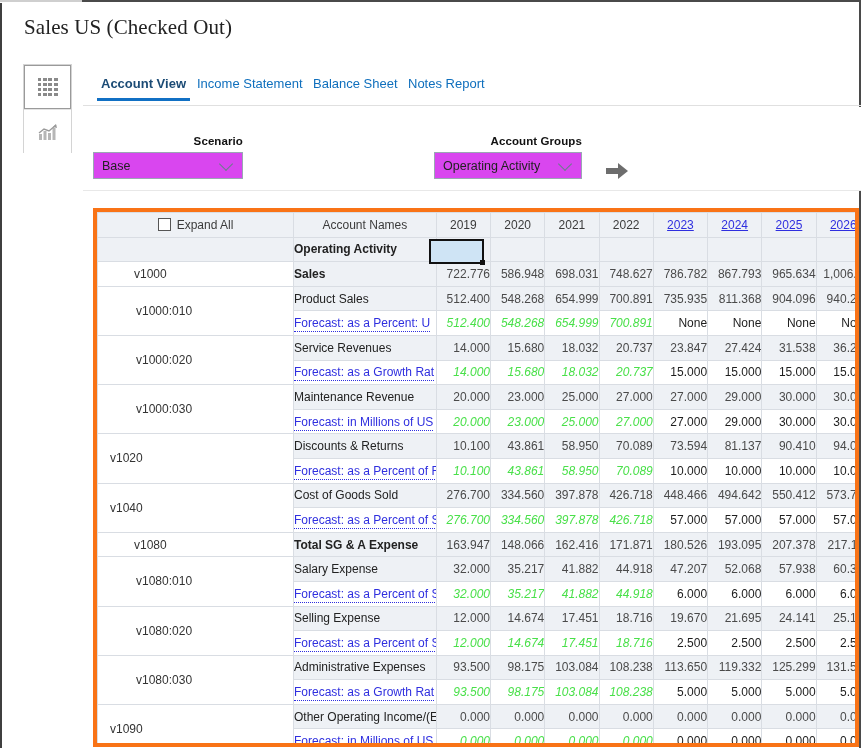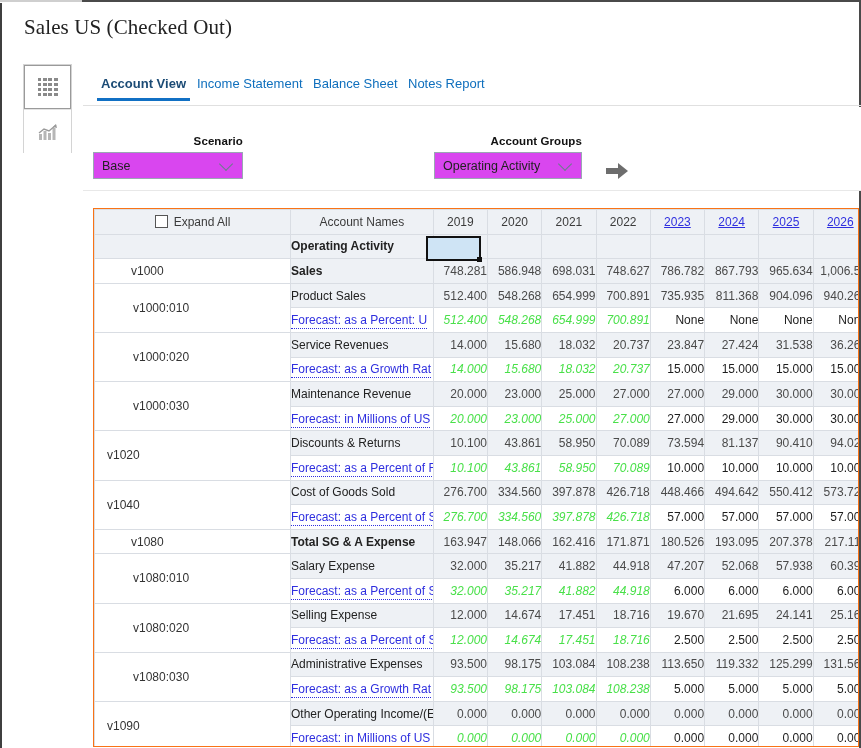--- a/index.html
+++ b/index.html
@@ -81,21 +81,21 @@
   .sel-value{font-size:12.5px;color:#222;padding-left:8px;flex:1;white-space:nowrap;overflow:hidden;}
   .caret{
     width:9px;height:9px;border-right:1.4px solid #6b7c8c;border-bottom:1.4px solid #6b7c8c;
     transform:rotate(45deg);margin:-4px 11px 0 4px;flex:none;
   }
   .go-arrow{position:absolute;left:523px;top:55px;cursor:pointer;}
 
   
   .grid-wrap{
     position:absolute;left:93px;top:208px;width:766px;height:539px;
-    border:1px solid #f97316;box-sizing:border-box;overflow:hidden;background:#fff;
+    border:4px solid #f97316;box-sizing:border-box;overflow:hidden;background:#fff;
   }
   table.grid{border-collapse:collapse;table-layout:fixed;width:774px;}
   table.grid th, table.grid td{
     border:1px solid #d9dde3;padding:0;box-sizing:border-box;overflow:hidden;
     white-space:nowrap;font-size:12px;height:24.6px;
   }
   thead th{
     background:#eef1f5;color:#3b3b3b;font-weight:normal;text-align:center;
     border-bottom:1px solid #b9c0c9;font-size:12px;height:26px;
   }
@@ -263,21 +263,21 @@
             <td class="val"></td>
             <td class="val"></td>
             <td class="val"></td>
             <td class="val"></td>
             <td class="val"></td>
             <td class="val"></td>
           </tr>
           <tr class="data-row">
             <td class="code lvl1" rowspan="1">v1000</td>
             <td class="name bold">Sales</td>
-            <td class="val">748.281</td>
+            <td class="val">722.776</td>
             <td class="val">586.948</td>
             <td class="val">698.031</td>
             <td class="val">748.627</td>
             <td class="val">786.782</td>
             <td class="val">867.793</td>
             <td class="val">965.634</td>
             <td class="val">1,006.52</td>
           </tr>
           <tr class="data-row">
             <td class="code lvl2" rowspan="2">v1000:010</td>

